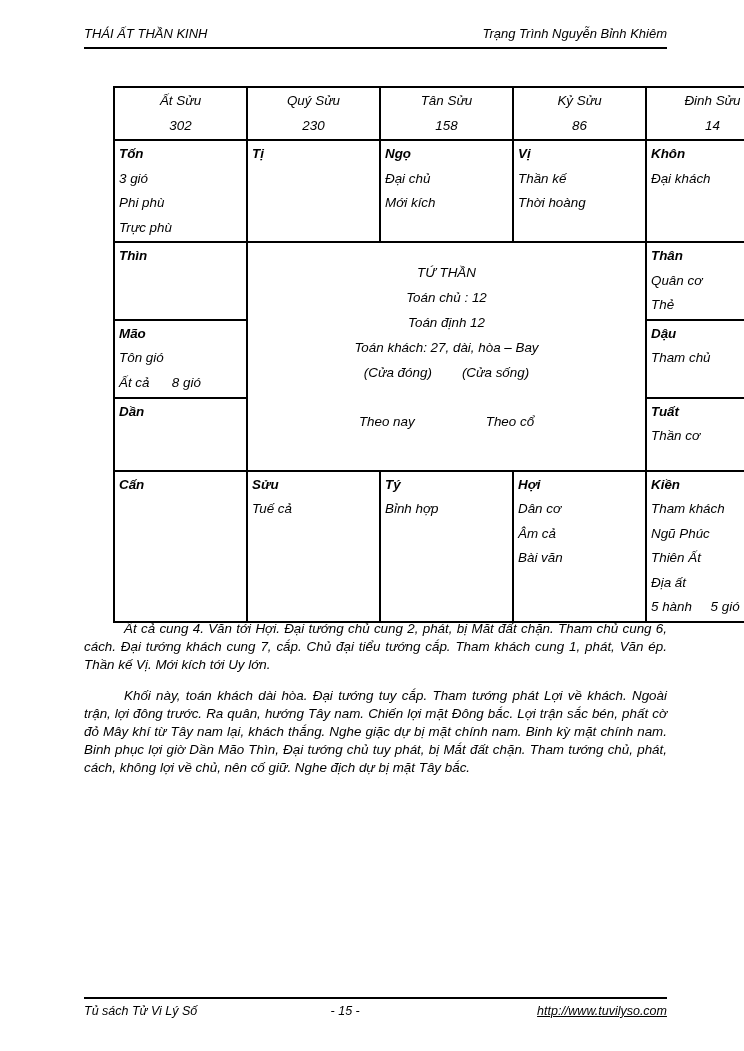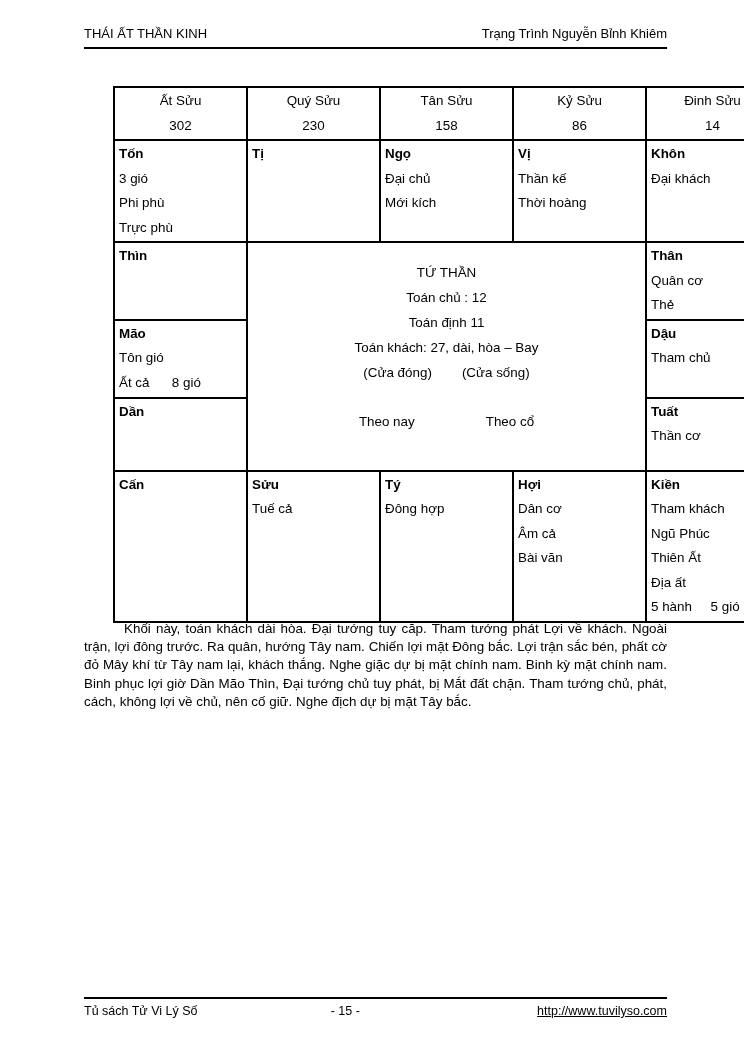--- a/index.html
+++ b/index.html
@@ -1,19 +1,19 @@
 <!DOCTYPE html>
 <html><head>
 <meta charset="utf-8">
 <style>
   html,body{margin:0;padding:0;background:#e8e8e8;}
   .page{
     position:relative;width:744px;height:1051px;background:#ffffff;
     font-family:"Liberation Sans","DejaVu Sans",sans-serif;color:#000;
-    margin:0 auto;overflow:hidden;
+    margin:0 auto;overflow:hidden;font-style:italic;
   }
   
   .page-header{
     position:absolute;left:84px;top:26px;width:583px;
     display:flex;justify-content:space-between;align-items:flex-end;
     font-size:13px;padding-bottom:6px;border-bottom:2px solid #000;
   }
   
   .grid{
     position:absolute;left:113px;top:86px;width:667px;
@@ -118,21 +118,21 @@
       </td>
     </tr>
 
     <tr style="height:71px">
       <td>
         <div class="cell-label">Thìn</div>
       </td>
       <td class="center-cell" colspan="3" rowspan="3">
         <div class="c-line">TỨ THẦN</div>
         <div class="c-line">Toán chủ : 12</div>
-        <div class="c-line">Toán định 11</div>
+        <div class="c-line">Toán định 12</div>
         <div class="c-line">Toán khách: 27, dài, hòa – Bay</div>
         <div class="pair">
           <span>(Cửa đóng)</span>
           <span>(Cửa sống)</span>
         </div>
         <div class="pair theo">
           <span>Theo nay</span>
           <span>Theo cổ</span>
         </div>
       </td>
@@ -166,41 +166,42 @@
     <tr style="height:146px">
       <td>
         <div class="cell-label">Cấn</div>
       </td>
       <td>
         <div class="cell-label">Sửu</div>
         <div class="ln">Tuế cả</div>
       </td>
       <td>
         <div class="cell-label">Tý</div>
-        <div class="ln">Đông hợp</div>
+        <div class="ln">Bỉnh hợp</div>
       </td>
       <td>
         <div class="cell-label">Hợi</div>
         <div class="ln">Dân cơ</div>
         <div class="ln">Âm cả</div>
         <div class="ln">Bài văn</div>
       </td>
       <td>
         <div class="cell-label">Kiền</div>
         <div class="ln">Tham khách</div>
         <div class="ln">Ngũ Phúc</div>
         <div class="ln">Thiên Ất</div>
         <div class="ln">Địa ất</div>
         <div class="ln">5 hành     5 gió</div>
       </td>
     </tr>
   </tbody>
     </table>
 
   <div class="body-text">
+    <p>Ất cả cung 4. Văn tới Hợi. Đại tướng chủ cung 2, phát, bị Mắt đất chặn. Tham chủ cung 6, cách. Đại tướng khách cung 7, cắp. Chủ đại tiểu tướng cắp. Tham khách cung 1, phát, Văn ép. Thần kế Vị. Mới kích tới Uy lớn.</p>
     <p>Khối này, toán khách dài hòa. Đại tướng tuy cắp. Tham tướng phát Lợi về khách. Ngoài trận, lợi đông trước. Ra quân, hướng Tây nam. Chiến lợi mặt Đông bắc. Lợi trận sắc bén, phất cờ đỏ Mây khí từ Tây nam lại, khách thắng. Nghe giặc dự bị mặt chính nam. Binh kỳ mặt chính nam. Binh phục lợi giờ Dần Mão Thìn, Đại tướng chủ tuy phát, bị Mắt đất chặn. Tham tướng chủ, phát, cách, không lợi về chủ, nên cố giữ. Nghe địch dự bị mặt Tây bắc.</p>
   </div>
 
   <div class="page-footer">
     <span>Tủ sách Tử Vi Lý Số</span>
     <span>- 15 -</span>
     <span class="footer-link">http://www.tuvilyso.com</span>
   </div>
 
 </div>

